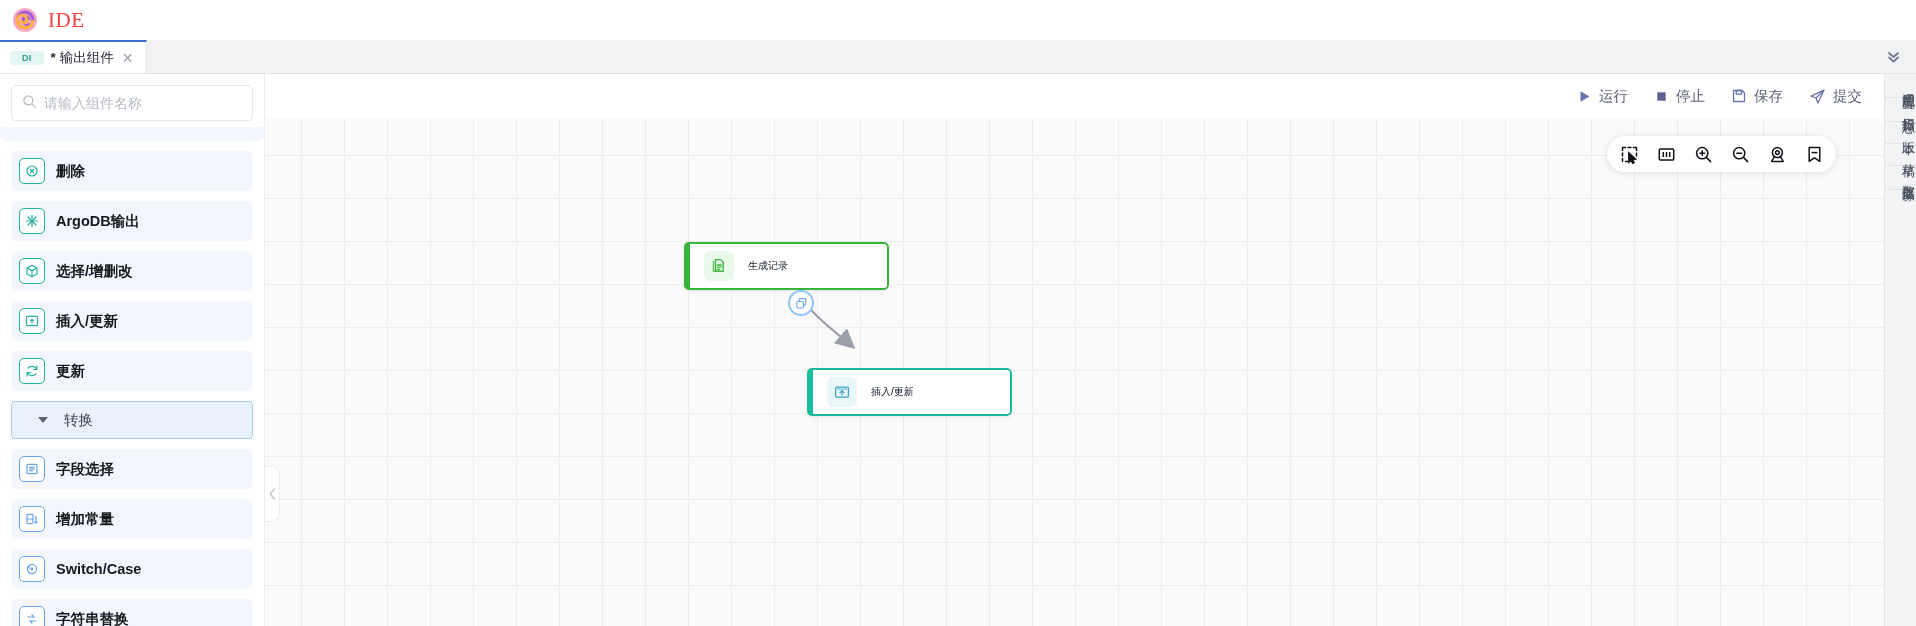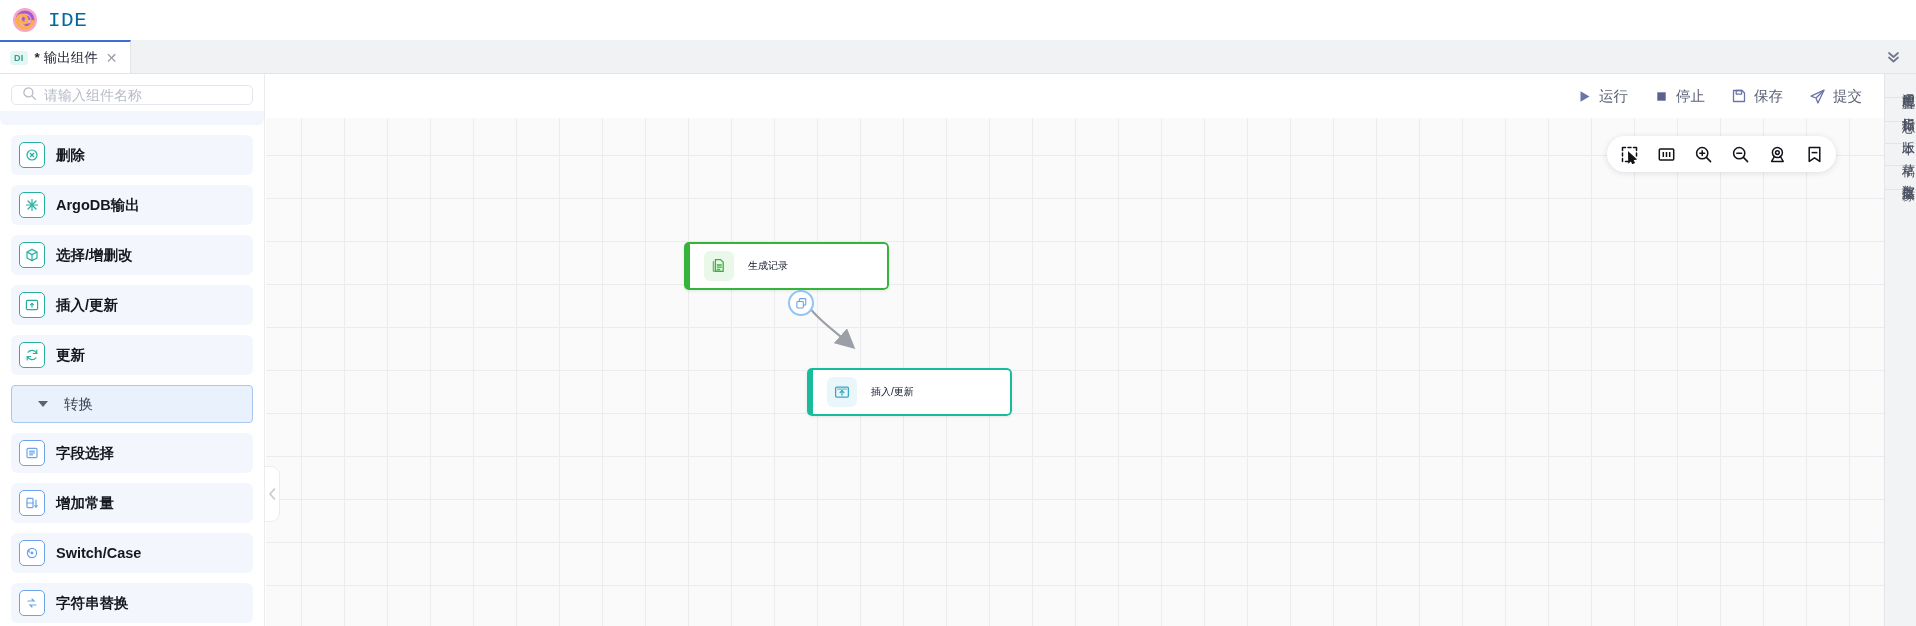--- a/index.html
+++ b/index.html
@@ -12,43 +12,43 @@
 
   
   .app-header {
     position: absolute; left: 0; top: 0; width: 1916px; height: 40px;
     background: #ffffff;
     display: flex; align-items: center; gap: 10px;
     padding-left: 12px;
   }
   .logo { width: 26px; height: 26px; flex: 0 0 26px; }
   .app-title {
-    font-size: 21px; color: #0369a1; letter-spacing: .5px;
-    font-family: Liberation Mono, monospace;
+    font-size: 21px; color: #ef4444; letter-spacing: .5px;
+    font-family: Liberation Serif, serif;
   }
 
   
   .tabstrip {
     position: absolute; left: 0; top: 40px; width: 1916px; height: 34px;
     background: #f1f2f4;
     border-bottom: 1px solid #e2e4e8;
     display: flex; align-items: stretch;
   }
   .tab {
     display: flex; align-items: center; gap: 7px;
     padding: 0 11px 0 10px;
     background: #ffffff;
     border-top: 2px solid #3b6fd4;
     border-right: 1px solid #e2e4e8;
     cursor: default;
   }
   .tab-badge {
     background: #e3f6f3; color: #2fa08f;
     font-size: 9px; font-weight: bold;
-    padding: 2px 4px; border-radius: 3px;
+    padding: 2px 12px; border-radius: 3px;
     letter-spacing: .3px;
   }
   .tab-label { font-size: 13.5px; color: #1f2330; white-space: nowrap; }
   .tab-label .dirty { font-weight: bold; }
   .tab-close {
     color: #9aa0ad; font-size: 14px; line-height: 1;
     width: 14px; text-align: center;
   }
   .tab-collapse {
     margin-left: auto; width: 46px;
@@ -57,21 +57,21 @@
   }
 
   
   .left-panel {
     position: absolute; left: 0; top: 74px; width: 265px; height: 552px;
     background: #ffffff; border-right: 1px solid #ececef;
     overflow: hidden;
   }
   .search-wrap { padding: 11px 11px 6px 11px; }
   .search-box {
-    height: 20px; border: 1px solid #e3e6ec; border-radius: 5px;
+    height: 36px; border: 1px solid #e3e6ec; border-radius: 5px;
     display: flex; align-items: center; gap: 7px; padding: 0 10px;
     background: #fff;
   }
   .search-box input {
     border: 0; outline: 0; font-size: 14px; color: #4a5060;
     width: 100%; background: transparent;
     font-family: "Liberation Sans", sans-serif;
   }
   .search-box input::placeholder { color: #b6bbc6; }
 

